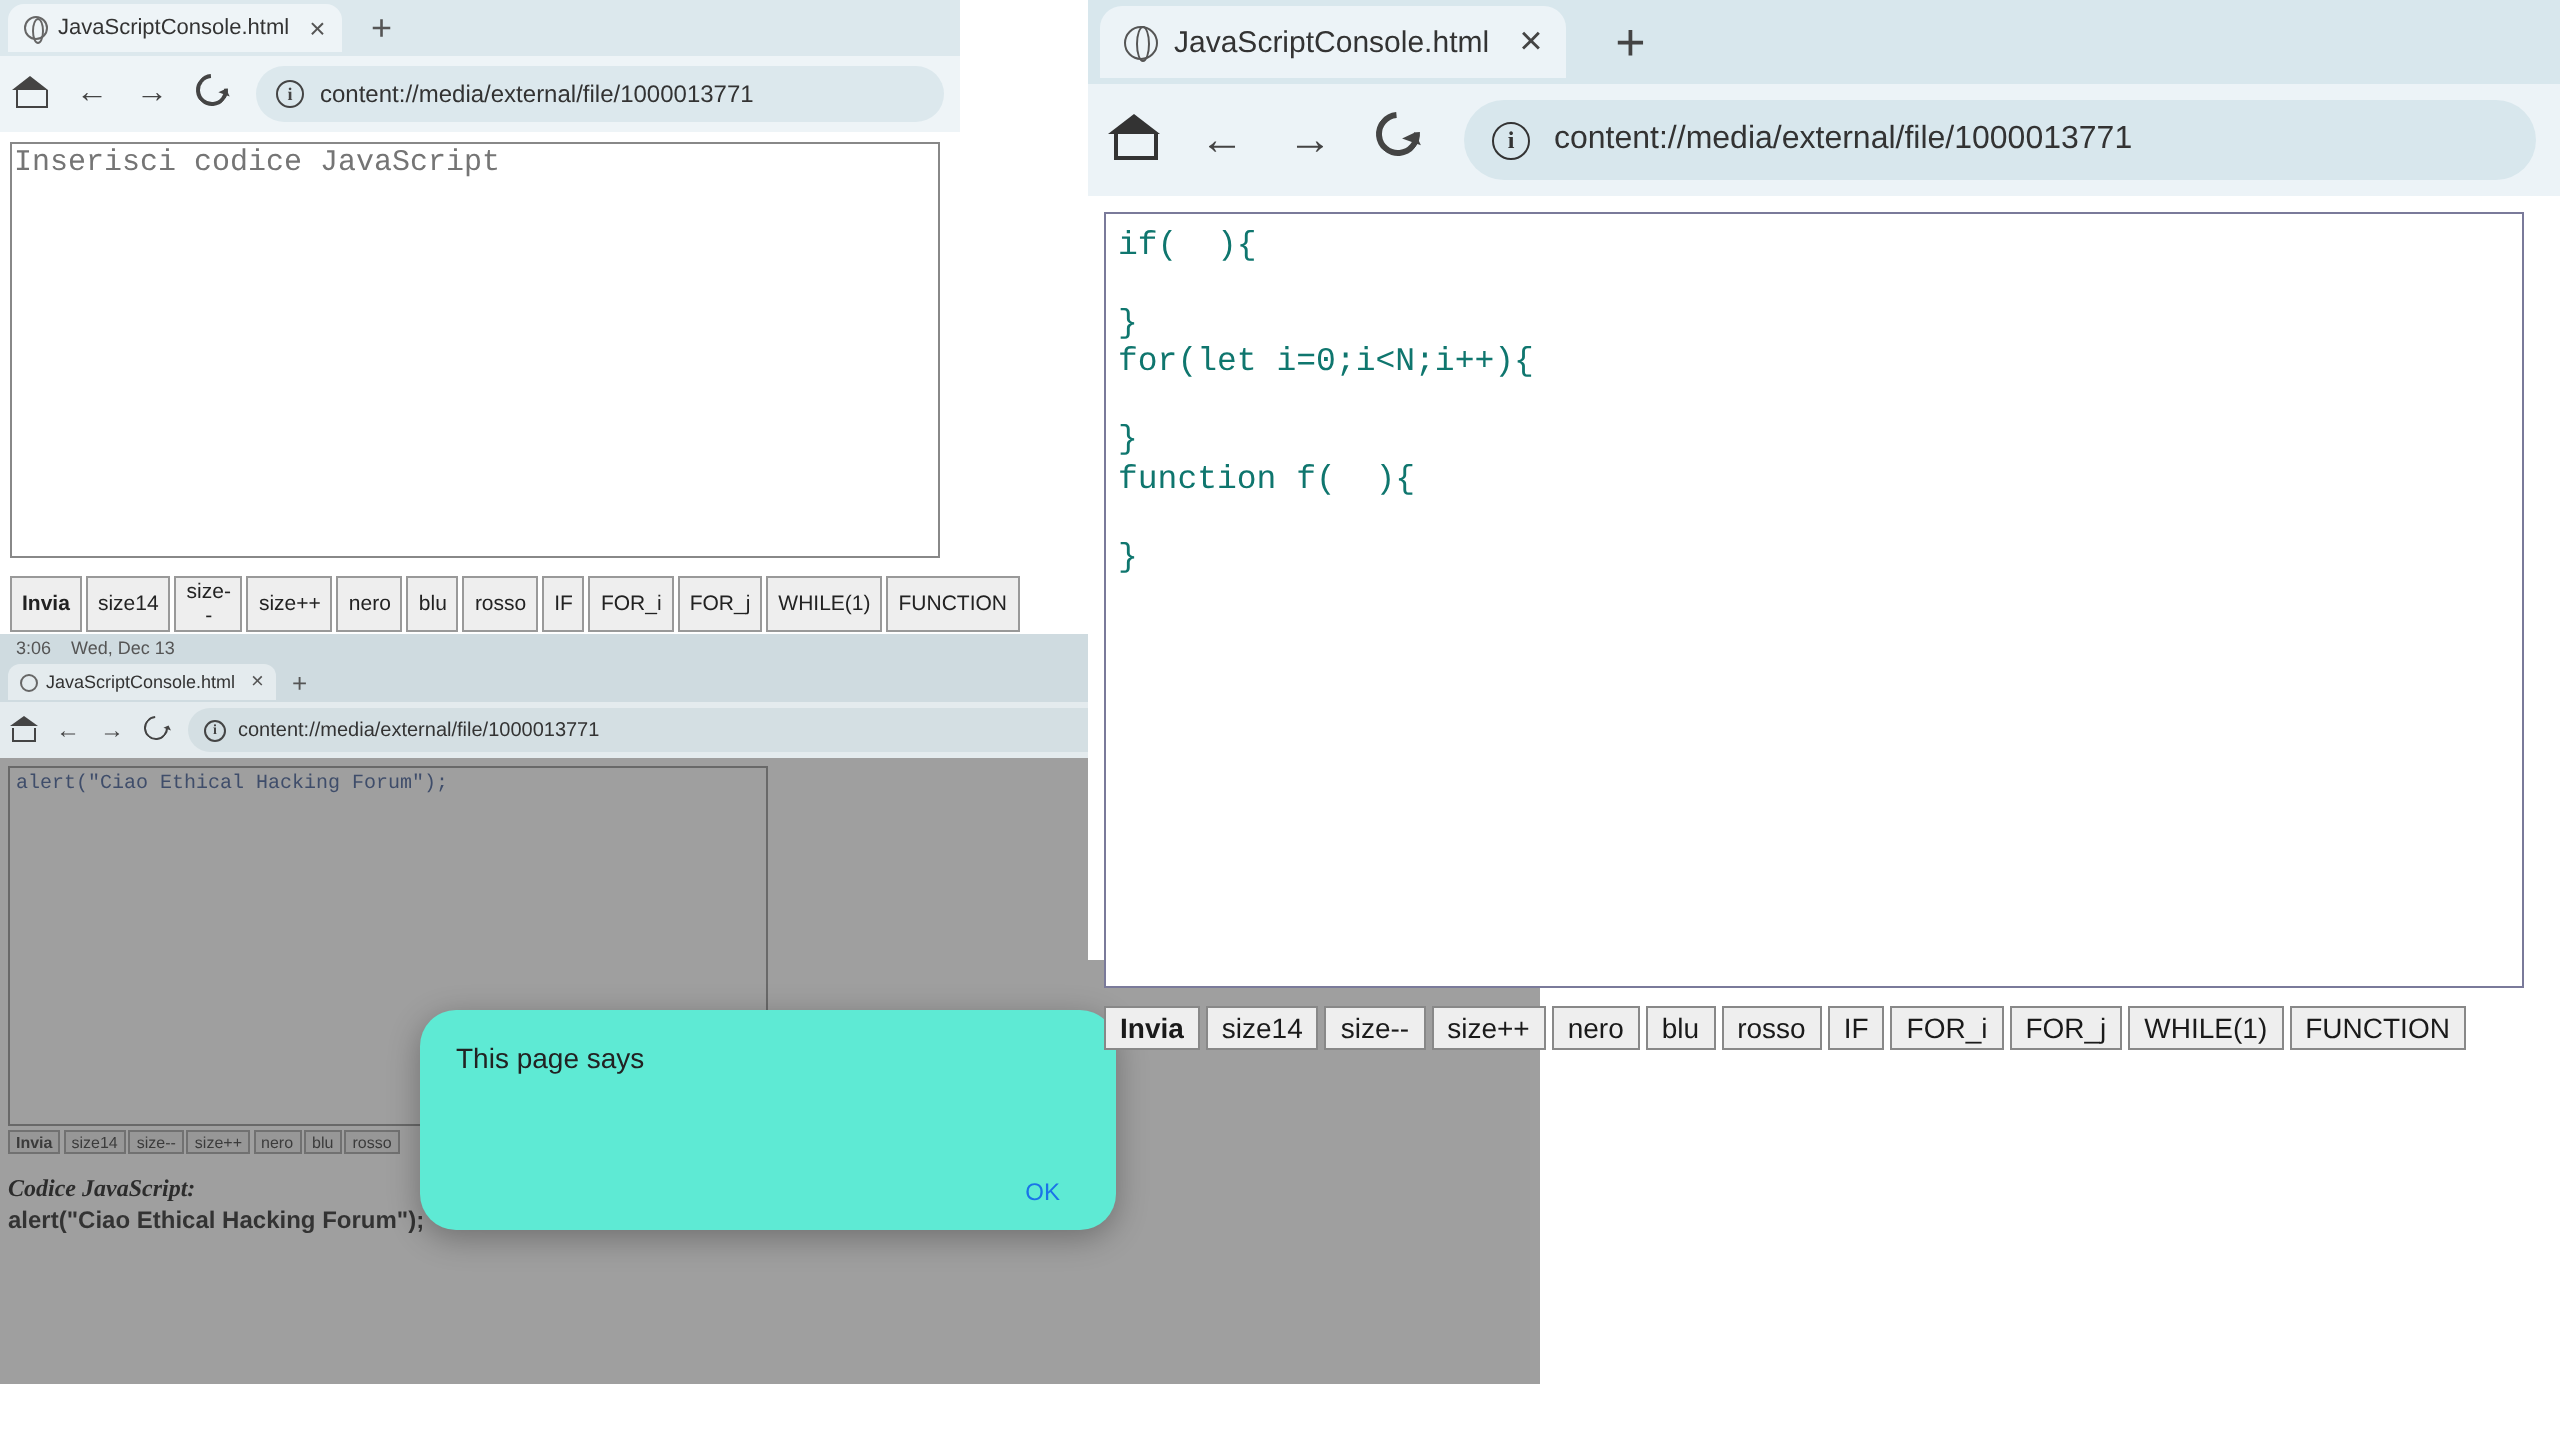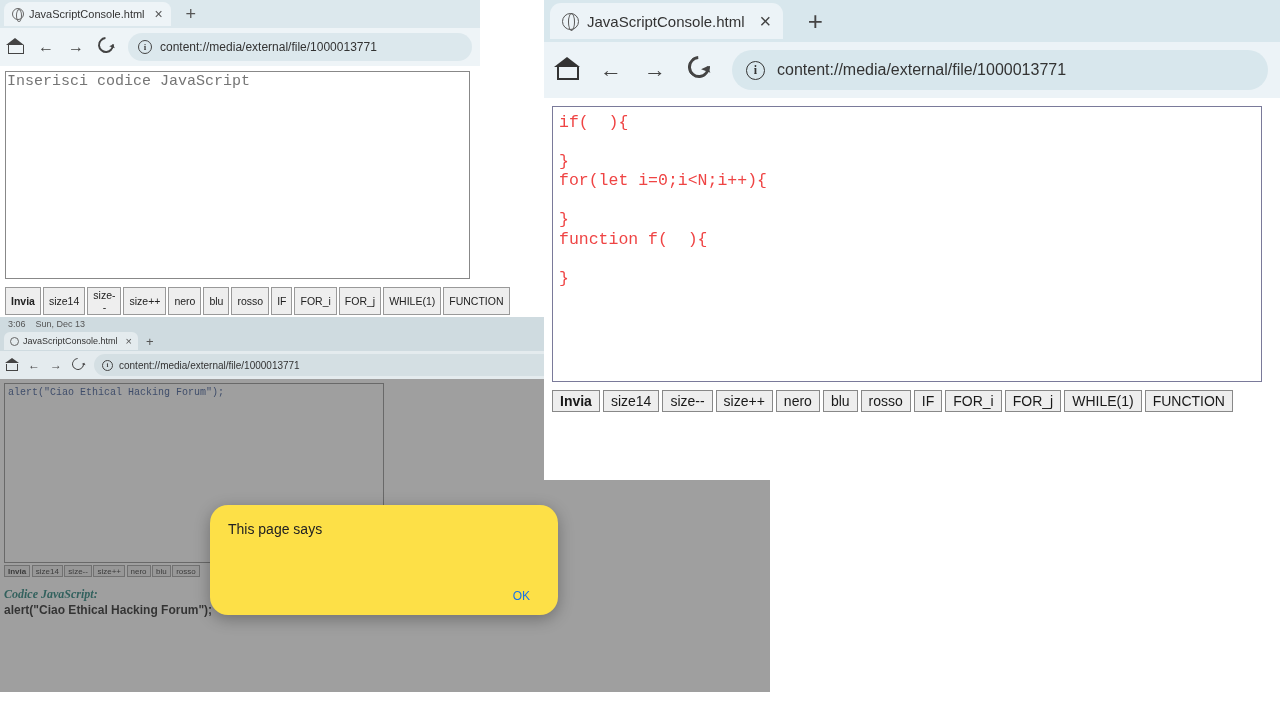--- a/index.html
+++ b/index.html
@@ -40,23 +40,23 @@
   .home-icon2::before { content: ''; position: absolute; left: 0; bottom: 0; width: 10px; height: 6px; border: 1.2px solid #444; border-top: none; }
   .home-icon2::after { content: ''; position: absolute; left: -1.5px; top: -1.5px; width: 0; height: 0; border-left: 7px solid transparent; border-right: 7px solid transparent; border-bottom: 5px solid #444; }
   .url2 { flex: 1; background: #d4dfe3; border-radius: 13px; height: 22px; display: flex; align-items: center; padding: 0 8px; font-size: 10px; color: #333; gap: 6px; }
   .info-icon2 { width: 11px; height: 11px; border: 1px solid #444; border-radius: 50%; display: flex; align-items: center; justify-content: center; font-size: 7px; font-weight: bold; color: #444; font-family: serif; }
   .pagecontent { position: relative; height: 313px; }
   .dim { position: absolute; inset: 0; background: rgba(80,80,80,0.55); }
   .textarea2 { width: 380px; height: 180px; border: 1px solid #888; font-family: 'Courier New', monospace; font-size: 10px; padding: 3px; resize: none; background: #fff; color: #2b4a8a; position: absolute; left: 4px; top: 4px; }
   .btnrow2 { position: absolute; left: 4px; top: 186px; display: flex; gap: 1.5px; }
   .btn2 { background: #eee; border: 1px solid #999; font-size: 8px; padding: 0.5px 3px; color: #222; }
   .btn2.bold { font-weight: bold; }
-  .codelabel { position: absolute; left: 4px; top: 208px; font-family: Georgia, serif; font-style: italic; font-weight: bold; font-size: 12px; color: #0f766e; }
+  .codelabel { position: absolute; left: 4px; top: 208px; font-family: Georgia, serif; font-style: italic; font-weight: bold; font-size: 12px; color: #000000; }
   .codeval { position: absolute; left: 4px; top: 224px; font-weight: bold; font-size: 12px; color: #111; }
-  .dialog { position: absolute; left: 210px; top: 126px; width: 348px; height: 110px; background: #fde047; border-radius: 18px; box-shadow: 0 4px 16px rgba(0,0,0,0.3); padding: 16px 18px; }
+  .dialog { position: absolute; left: 210px; top: 126px; width: 348px; height: 110px; background: #5eead4; border-radius: 18px; box-shadow: 0 4px 16px rgba(0,0,0,0.3); padding: 16px 18px; }
   .dialog-title { font-size: 14px; color: #222; margin-bottom: 12px; }
   .dialog-msg { font-size: 10.5px; color: #666; }
   .dialog-ok { position: absolute; right: 28px; bottom: 12px; color: #1a73e8; font-size: 12px; font-weight: 400; }
   .androidnav { position: absolute; left: 0; bottom: 0; width: 770px; height: 26px; background: #fafafa; display: flex; align-items: center; justify-content: space-around; border-top: 1px solid #ddd; }
   .an { font-size: 14px; color: #444; }
   .an-recents { letter-spacing: -3px; }
   .an-home { width: 13px; height: 13px; border: 1.5px solid #444; border-radius: 3px; }
   
   
   .panel3 { position: absolute; left: 544px; top: 0; width: 736px; height: 480px; background: #fff; z-index: 5; }
@@ -67,21 +67,21 @@
   .tab3 .close { margin-left: 15px; font-size: 20px; color: #444; }
   .newtab3 { width: 36px; height: 36px; display: flex; align-items: center; justify-content: center; font-size: 26px; color: #444; margin-left: 14px; }
   .navbar3 { height: 56px; background: #ecf3f7; display: flex; align-items: center; padding: 0 12px; gap: 22px; }
   .navicon3 { font-size: 22px; color: #444; }
   .home-icon3 { width: 22px; height: 20px; position: relative; }
   .home-icon3::before { content: ''; position: absolute; left: 1px; bottom: 0; width: 18px; height: 11px; border: 2px solid #333; border-top: none; }
   .home-icon3::after { content: ''; position: absolute; left: -2.5px; top: -3px; width: 0; height: 0; border-left: 13px solid transparent; border-right: 13px solid transparent; border-bottom: 10px solid #333; }
   .url3 { flex: 1; background: #d8e7ed; border-radius: 22px; height: 40px; display: flex; align-items: center; padding: 0 14px; font-size: 16px; color: #333; gap: 12px; }
   .info-icon3 { width: 19px; height: 19px; border: 1.6px solid #333; border-radius: 50%; display: flex; align-items: center; justify-content: center; font-size: 12px; font-weight: bold; color: #333; font-family: serif; }
   .content3 { padding: 8px; }
-  .textarea3 { width: 710px; height: 276px; border: 1.5px solid #7a7a9a; font-family: 'Courier New', monospace; font-size: 16.5px; padding: 6px; resize: none; color: #ef4444; line-height: 1.18; }
+  .textarea3 { width: 710px; height: 388px; border: 1.5px solid #7a7a9a; font-family: 'Courier New', monospace; font-size: 16.5px; padding: 6px; resize: none; color: #0f766e; line-height: 1.18; }
   .btnrow3 { display: flex; gap: 3px; margin-top: 4px; }
   .btn3 { background: #eee; border: 1px solid #888; font-size: 14px; padding: 2px 7px; color: #1a1a1a; }
   .btn3.bold { font-weight: bold; }
   
   
   .reload { display: inline-block; width: 1em; height: 1em; border: 0.14em solid currentColor; border-radius: 50%; border-top-color: transparent; transform: rotate(40deg); position: relative; }
   .reload::after { content: ''; position: absolute; right: -0.12em; top: -0.15em; border: 0.23em solid transparent; border-bottom-color: currentColor; transform: rotate(-20deg); }
 </style>
 </head>
 <body>
@@ -120,21 +120,21 @@
       <button class="btn">FOR_j</button>
       <button class="btn">WHILE(1)</button>
       <button class="btn">FUNCTION</button>
     </div>
   </div>
 </div>
 
 <div class="panel2">
   <div class="statusbar2">
     <span>3:06</span>
-    <span>Sun, Dec 13</span>
+    <span>Wed, Dec 13</span>
   </div>
   <div class="tabbar2">
     <div class="tab2">
       <span class="globe"></span>
       <span>JavaScriptConsole.html</span>
       <span class="close">×</span>
     </div>
     <div class="newtab2">+</div>
   </div>
   <div class="navbar2">

